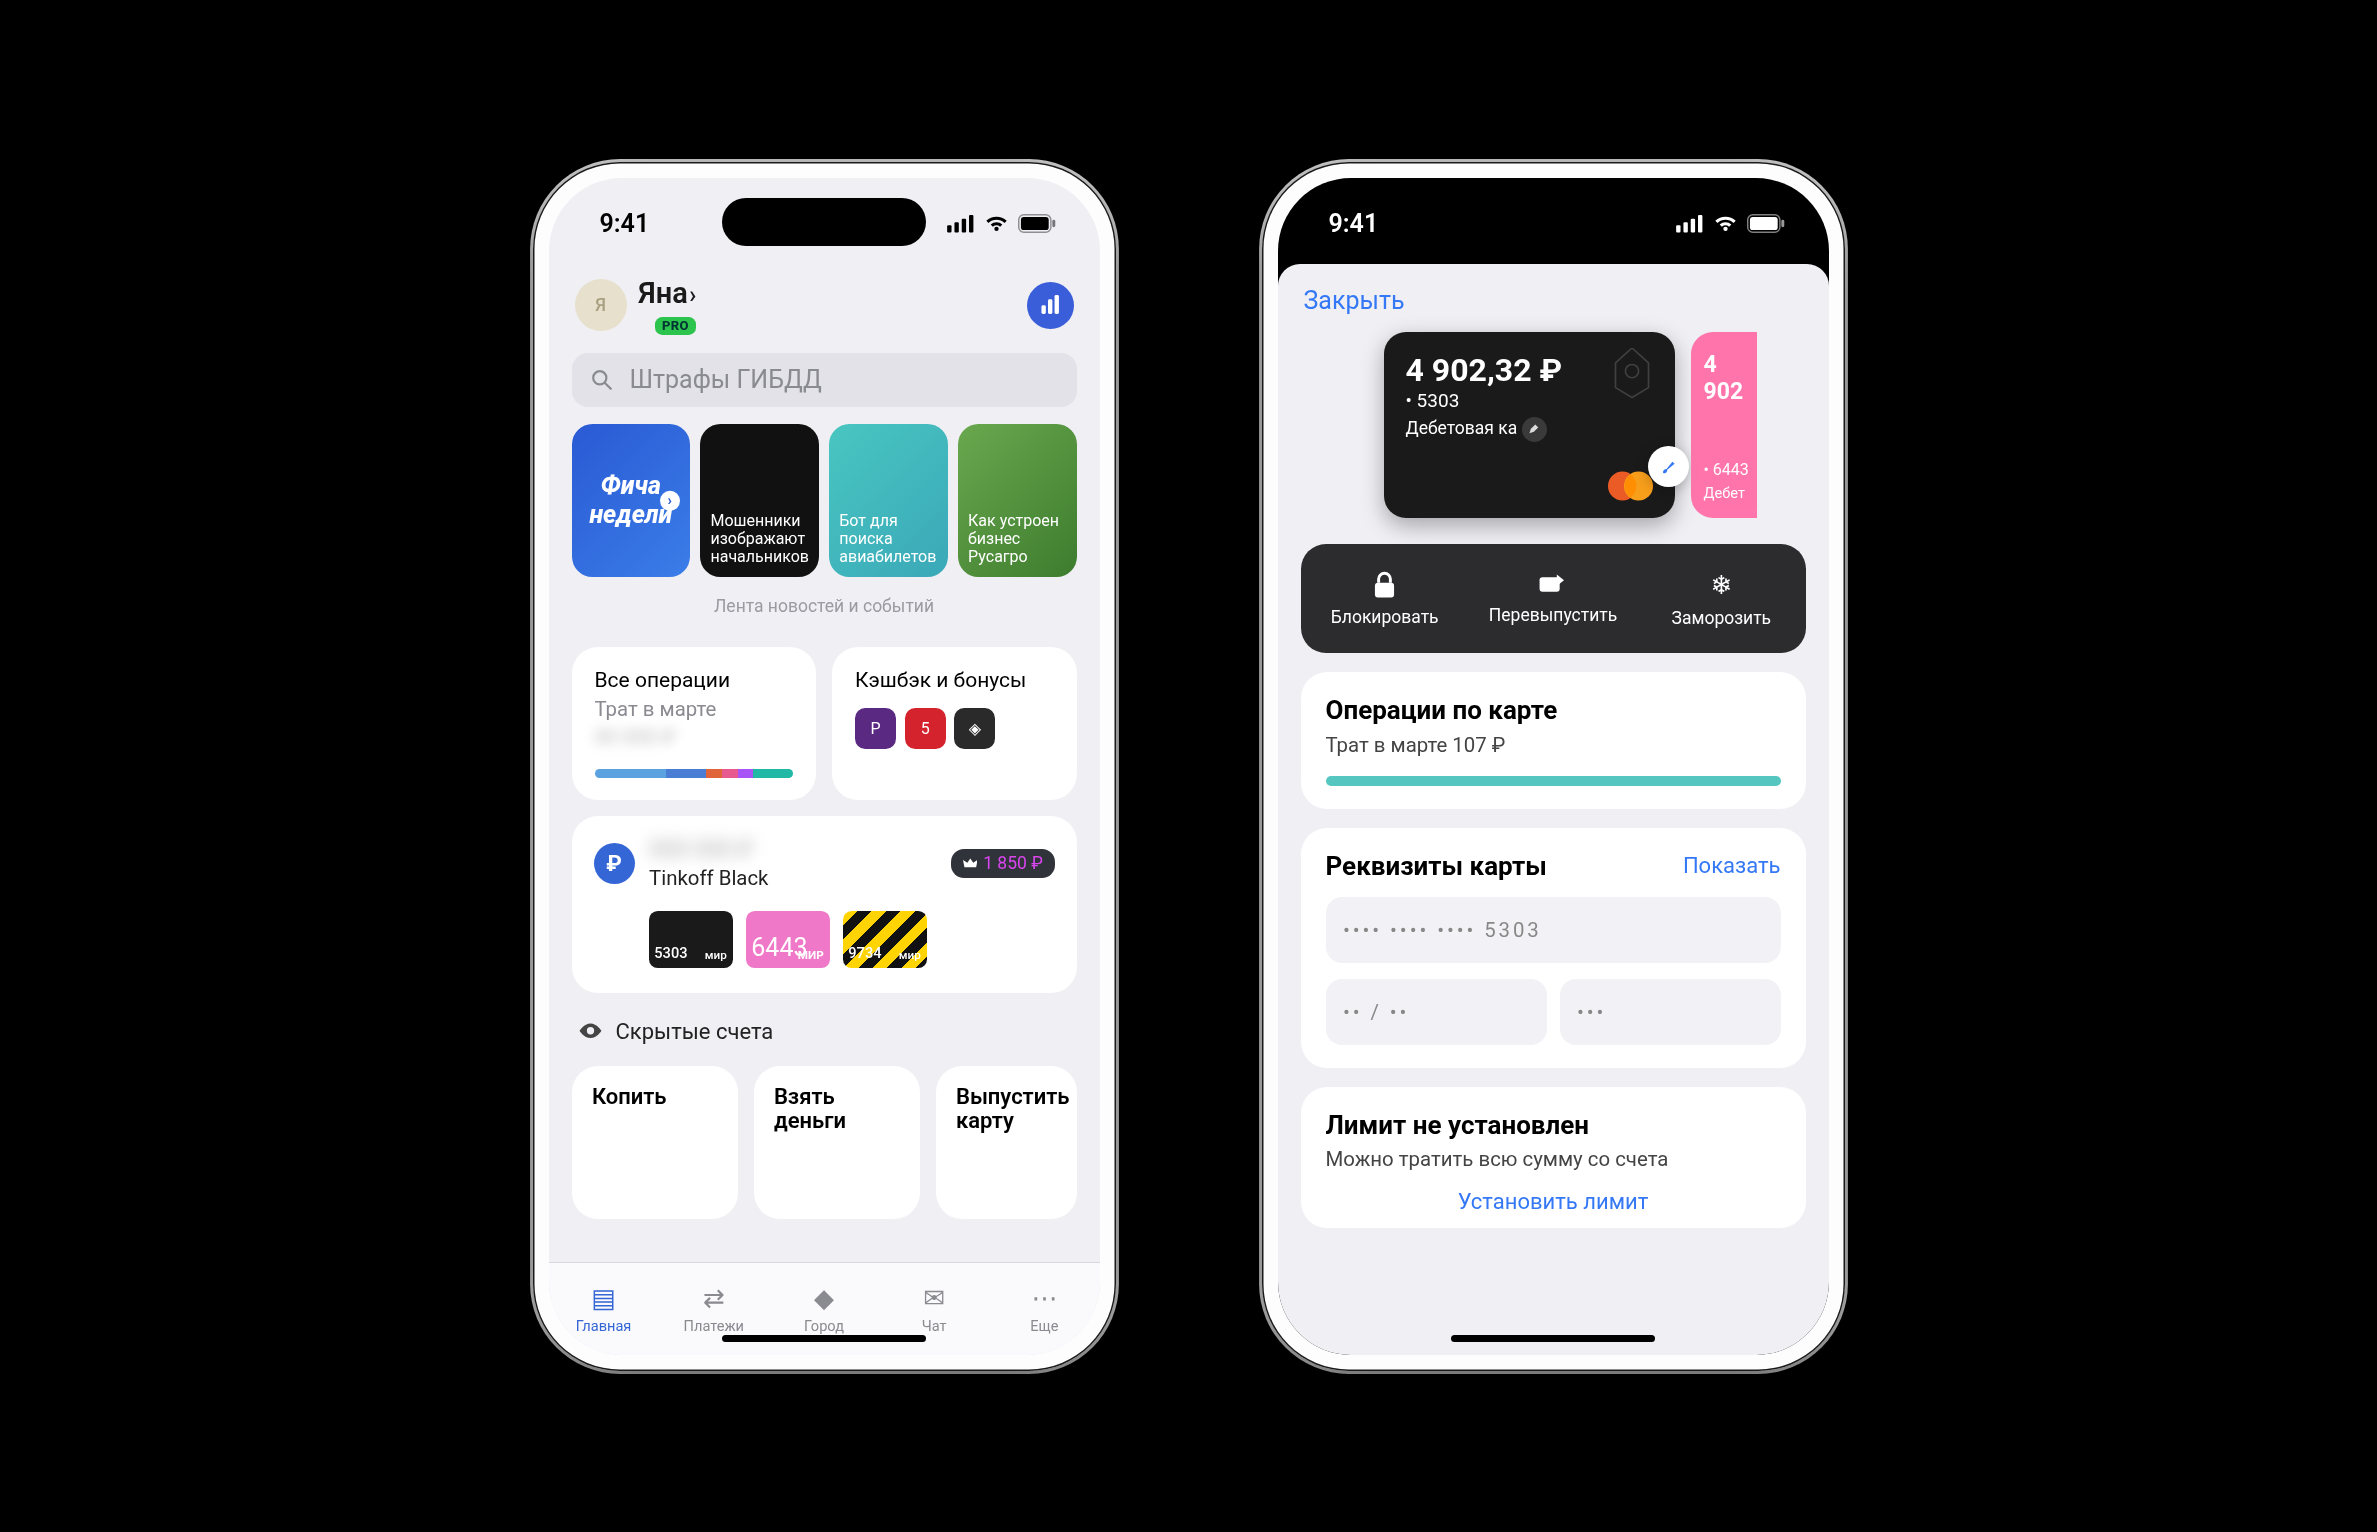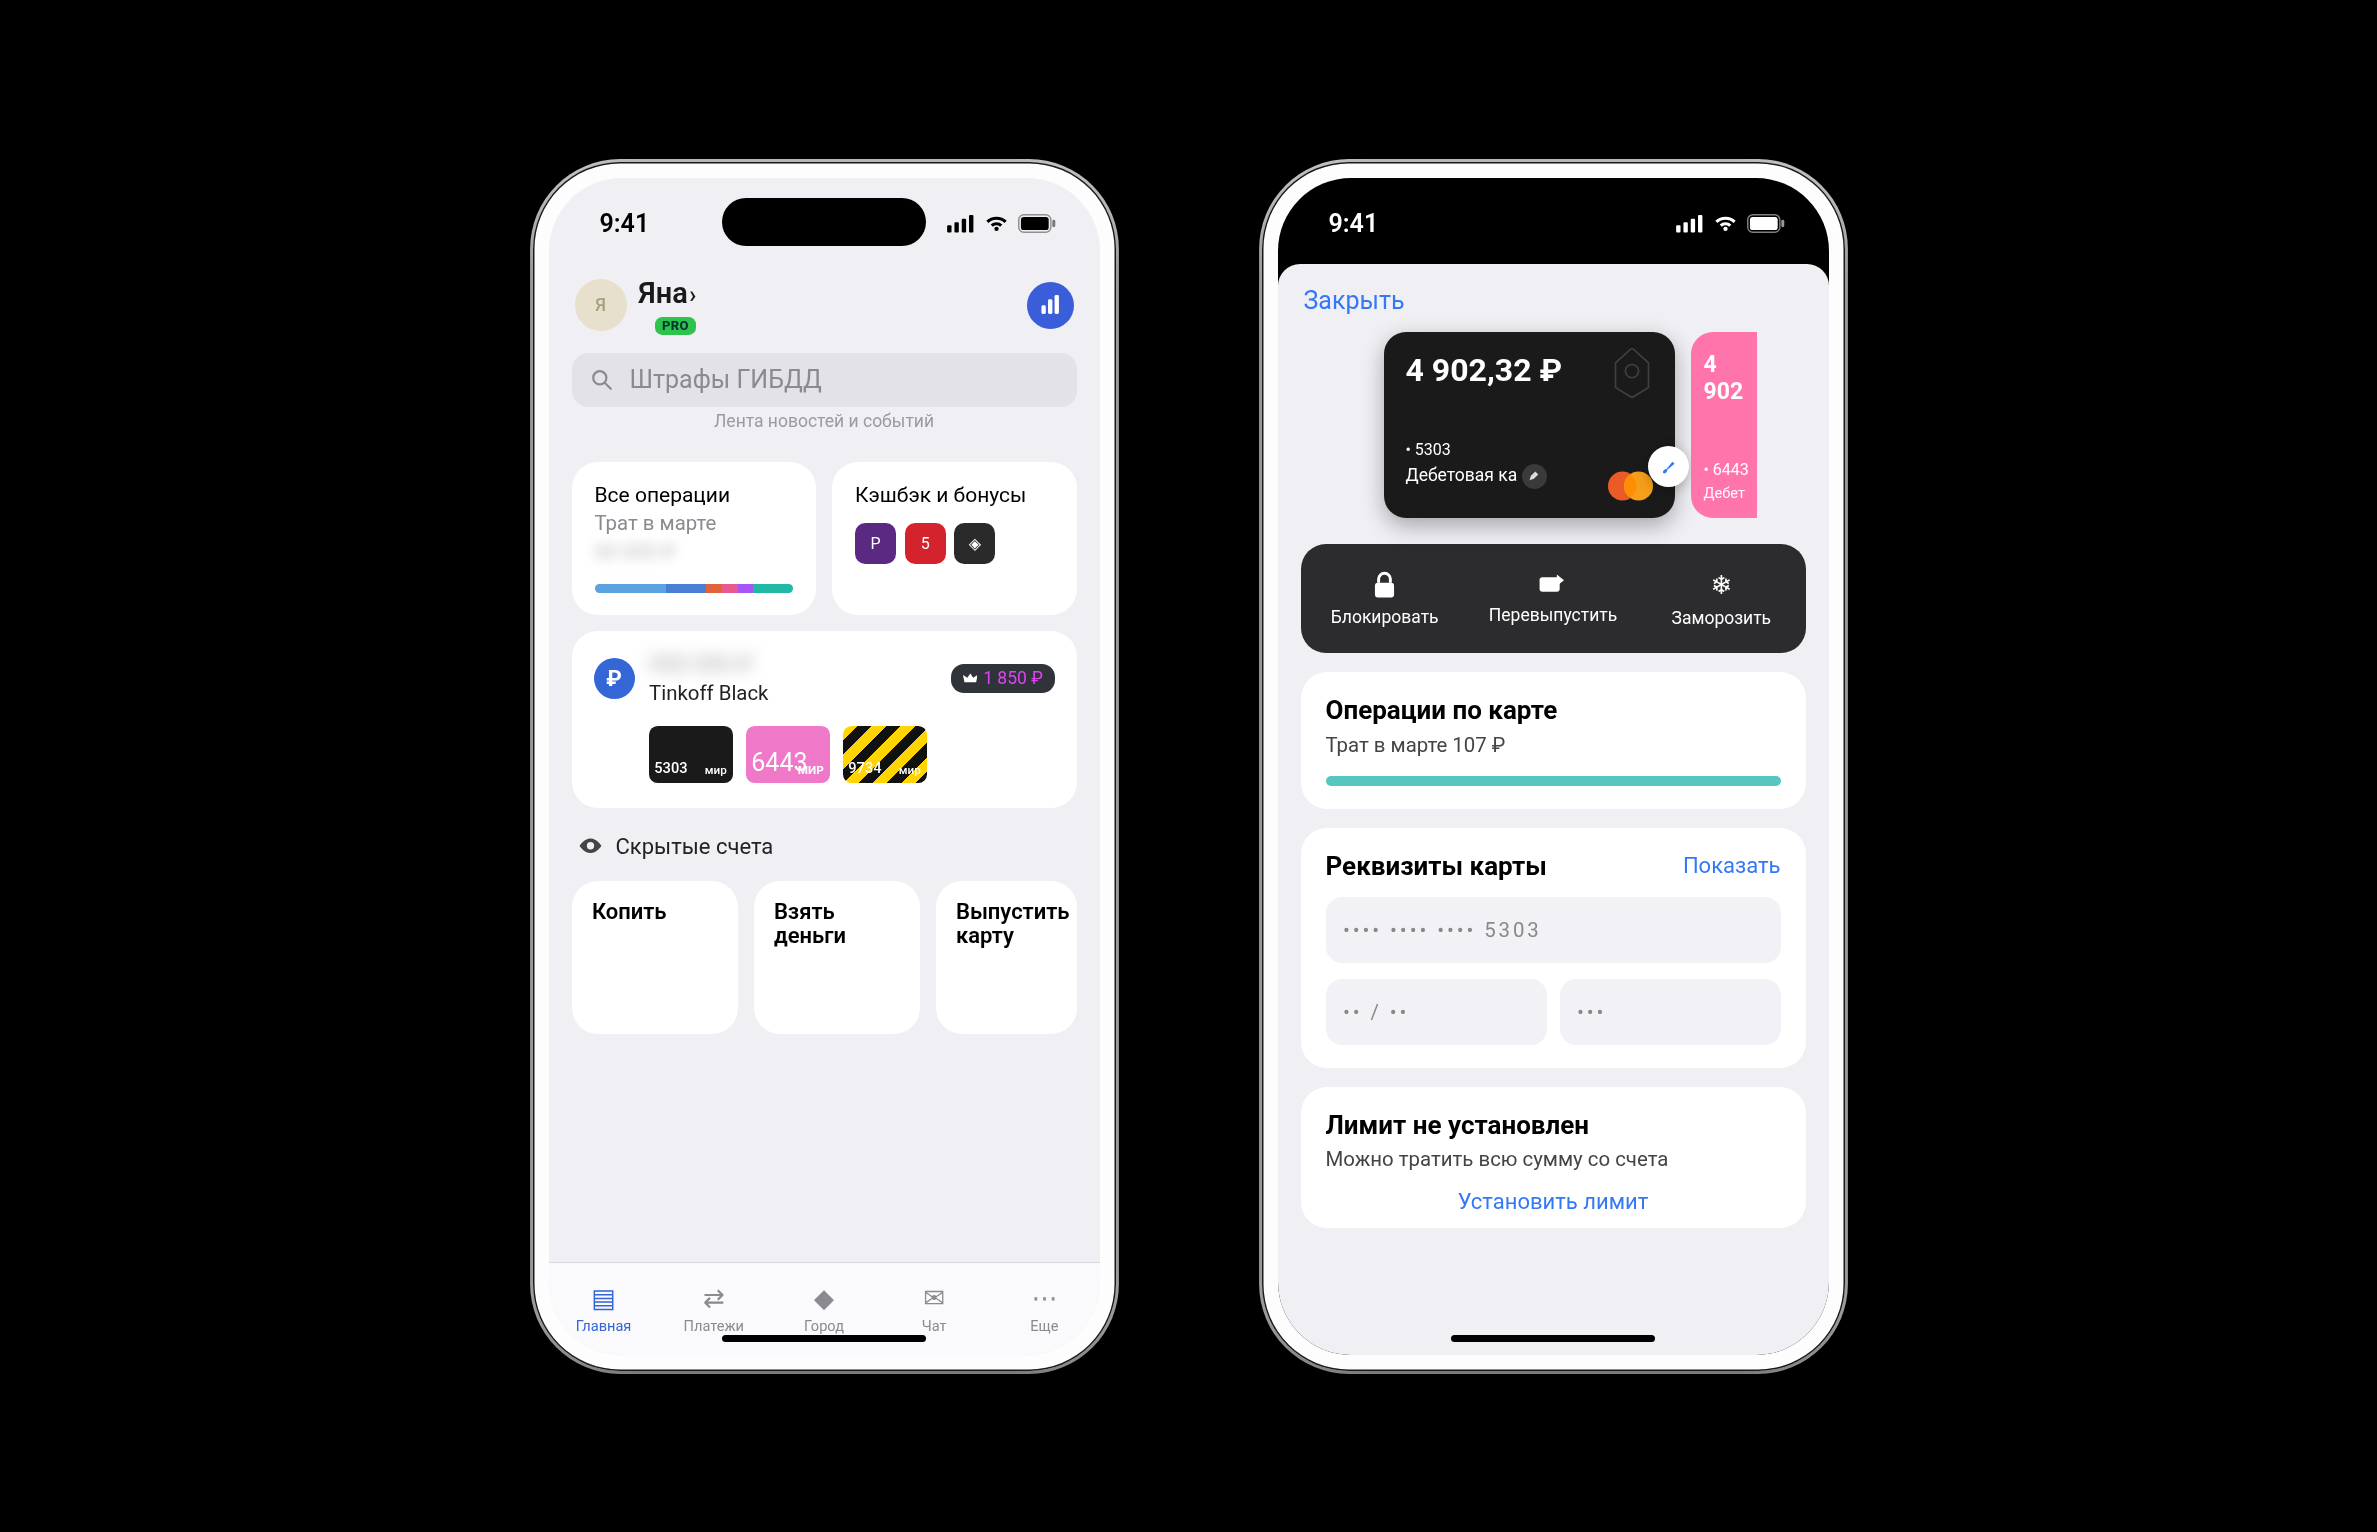--- a/index.html
+++ b/index.html
@@ -59,21 +59,21 @@
   .cta-row{display:flex;gap:16px;padding:0 23px}
   .cta{background:#fff;border-radius:26px;padding:19px 20.4px;flex:1;font-size:22px;font-weight:600;height:153px;position:relative;overflow:hidden;line-height:1.1}
   .tabbar{position:absolute;left:0;right:0;bottom:0;height:93px;background:rgba(250,250,252,.96);border-top:0.7px solid #d8d8de;display:flex;backdrop-filter:blur(7.3px)}
   .tab{flex:1;display:flex;flex-direction:column;align-items:center;justify-content:center;gap:3.6px;font-size:14.6px;color:#8a8a91}
   .tab.active{color:#3566d6}
   .tab .ic{font-size:26px}
   .close-link{color:#3478f6;font-size:25px;padding:22px 26px 13px;display:inline-block}
   .big-card-wrap{display:flex;gap:16px;justify-content:center;padding:4.4px 0 0 34px}
   .big-card{width:291px;height:186px;border-radius:22px;background:#1a1a1a;color:#fff;padding:19px 22px;position:relative;box-shadow:0 7.3px 22px rgba(0,0,0,.3)}
   .big-card .bal{font-size:32px;font-weight:700}
-  .big-card .last4{margin-top:51px;font-size:16px}
+  .big-card .last4{font-size:19px}
   .big-card .typ{font-size:17.5px;margin-top:4.4px}
   .big-card .mc{position:absolute;right:19px;bottom:16px;width:51px;height:32px}
   .big-card .knight{position:absolute;right:16px;top:16px;width:54px;height:66px;opacity:.5}
   .edit-chip{width:25px;height:25px;border-radius:50%;background:#3a3a3a;display:inline-flex;align-items:center;justify-content:center;margin-left:4.4px;vertical-align:middle}
   .brush{position:absolute;right:-14.6px;top:114px;width:41px;height:41px;border-radius:50%;background:#fff;box-shadow:0 2.9px 13px rgba(0,0,0,.25);display:flex;align-items:center;justify-content:center;color:#3478f6}
   .peek-card{width:66px;height:186px;border-radius:22px 0 0 22px;background:#ff6ea8;color:#fff;padding:19px 0 0 13px;font-size:23px;font-weight:700;overflow:hidden;opacity:.95}
   .peek-card .pl4{font-size:16px;margin-top:55px;font-weight:400}
   .peek-card .ptyp{font-size:14.6px;margin-top:4.4px;font-weight:400}
   .actions{margin:26px 23px 0;background:#2c2c2e;border-radius:25px;height:109px;display:flex}
   .action{flex:1;display:flex;flex-direction:column;align-items:center;justify-content:center;gap:8.7px;color:#fff;font-size:17.5px}
@@ -140,20 +140,34 @@
       </div>
 
       <div class="search">
         <svg width="22" height="22" viewBox="0 0 30 30">
             <circle cx="12" cy="12" r="9" fill="none" stroke="#8a8a91" stroke-width="3"></circle>
             <line x1="19" y1="19" x2="27" y2="27" stroke="#8a8a91" stroke-width="3" stroke-linecap="round"></line>
           </svg>
         <span>Штрафы ГИБДД</span>
       </div>
 
+      <div class="stories">
+        <div class="story story1">
+          <div><span>Фича</span><span class="arrow">›</span><br><span>недели</span></div>
+        </div>
+        <div class="story story2">
+            <span>Мошенники изображают начальников</span>
+          </div>
+        <div class="story story3">
+            <span>Бот для поиска авиабилетов</span>
+          </div>
+        <div class="story story4">
+            <span>Как устроен бизнес Русагро</span>
+          </div>
+      </div>
 
       <div class="feed-label">Лента новостей и событий</div>
 
       <div class="row2">
         <div class="card">
           <h3>Все операции</h3>
           <div class="sub">Трат в марте</div>
           <div class="blur">00 000 ₽</div>
           <div class="bar"></div>
         </div>

